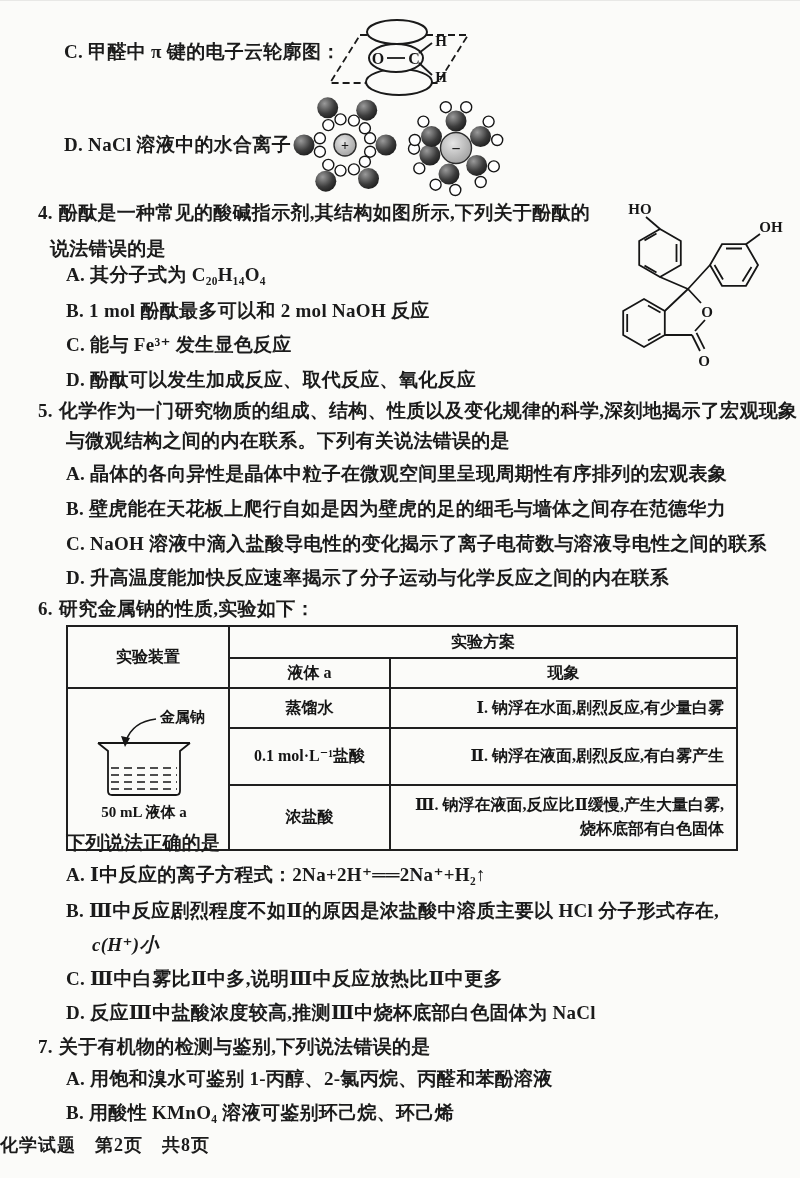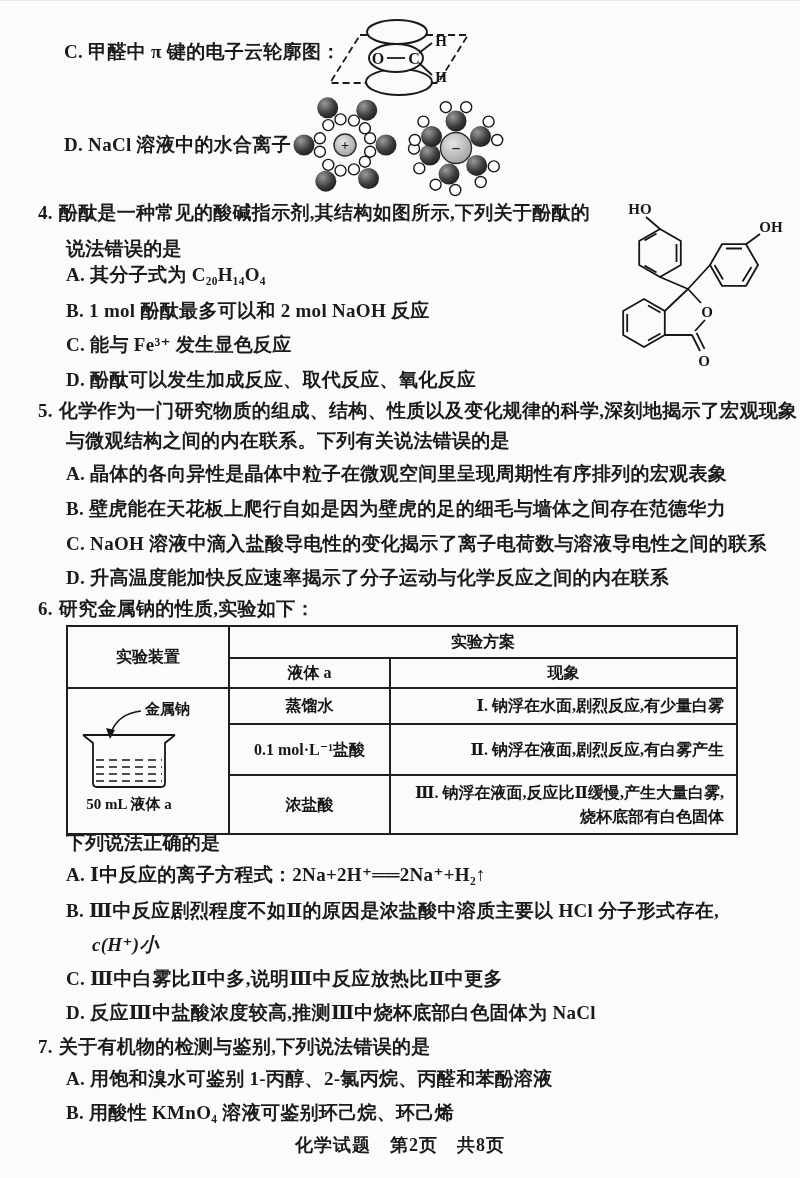--- a/index.html
+++ b/index.html
@@ -15,22 +15,22 @@
   svg text{font-family:"Liberation Serif","DejaVu Serif",serif;fill:#161616;}
   table.exp{
     position:absolute;left:66px;top:624px;width:670px;
     border-collapse:collapse;table-layout:fixed;
     font-size:16px;font-weight:600;color:#161616;
   }
   table.exp th,table.exp td{border:2px solid #1f1f1f;padding:2px 12px;line-height:1.5;}
   table.exp th{font-weight:700;text-align:center;}
   td.liquid{text-align:center;}
   td.phen{text-align:right;}
-  .apparatus{padding:0 !important;vertical-align:middle;}
-  .footer{position:absolute;left:0;top:1132px;width:100%;text-align:center;
+  .apparatus{padding:16px !important;vertical-align:middle;}
+  .footer{position:absolute;left:0;top:1132px;width:100%;text-align:left;
           font-size:18px;font-weight:600;letter-spacing:1px;}
 </style>
 </head>
 <body>
 
 <div class="page">
 
   <div class="ln" style="left:64px;top:40px">C. 甲醛中 π 键的电子云轮廓图：</div>
   <div class="diagram" style="left:326px;top:18px">
     <svg width="148" height="82" viewBox="0 0 148 82">
@@ -109,21 +109,21 @@
           <circle cx="156" cy="81.1" r="10.5" fill="url(#gO)"></circle>
         <circle cx="136.9" cy="62" r="10.5" fill="url(#gO)"></circle>
           <circle cx="138.5" cy="43.6" r="10.5" fill="url(#gO)"></circle>
         <circle cx="163" cy="55" r="15.5" fill="url(#gIon)" stroke="#2c2c2c" stroke-width="1.4"></circle>
         <text x="163" y="61" font-size="16" font-weight="bold" text-anchor="middle">−</text>
       </g>
     </svg>
   </div>
 
   <div class="ln" style="left:38px;top:201px"><span class="num">4.</span><span>酚酞是一种常见的酸碱指示剂,其结构如图所示,下列关于酚酞的</span></div>
-  <div class="ln" style="left:66px;top:237px">说法错误的是</div>
+  <div class="ln" style="left:50px;top:237px">说法错误的是</div>
   <div class="ln" style="left:66px;top:263px">A. 其分子式为 C₂₀H₁₄O₄</div>
   <div class="ln" style="left:66px;top:299px">B. 1 mol 酚酞最多可以和 2 mol NaOH 反应</div>
   <div class="ln" style="left:66px;top:333px">C. 能与 Fe³⁺ 发生显色反应</div>
   <div class="ln" style="left:66px;top:368px">D. 酚酞可以发生加成反应、取代反应、氧化反应</div>
 
   <div class="diagram" style="left:604px;top:188px">
     <svg width="192" height="180" viewBox="0 0 192 180" stroke="#161616" stroke-width="1.8" fill="none">
 
       <path d="M56 40 L76.8 52 L76.8 76 L56 88 L35.2 76 L35.2 52 Z"></path>
       <path d="M72.5 55 L72.5 73 M52.5 83.5 L40.5 76.6 M40.5 51.4 L52.5 44.5"></path>

